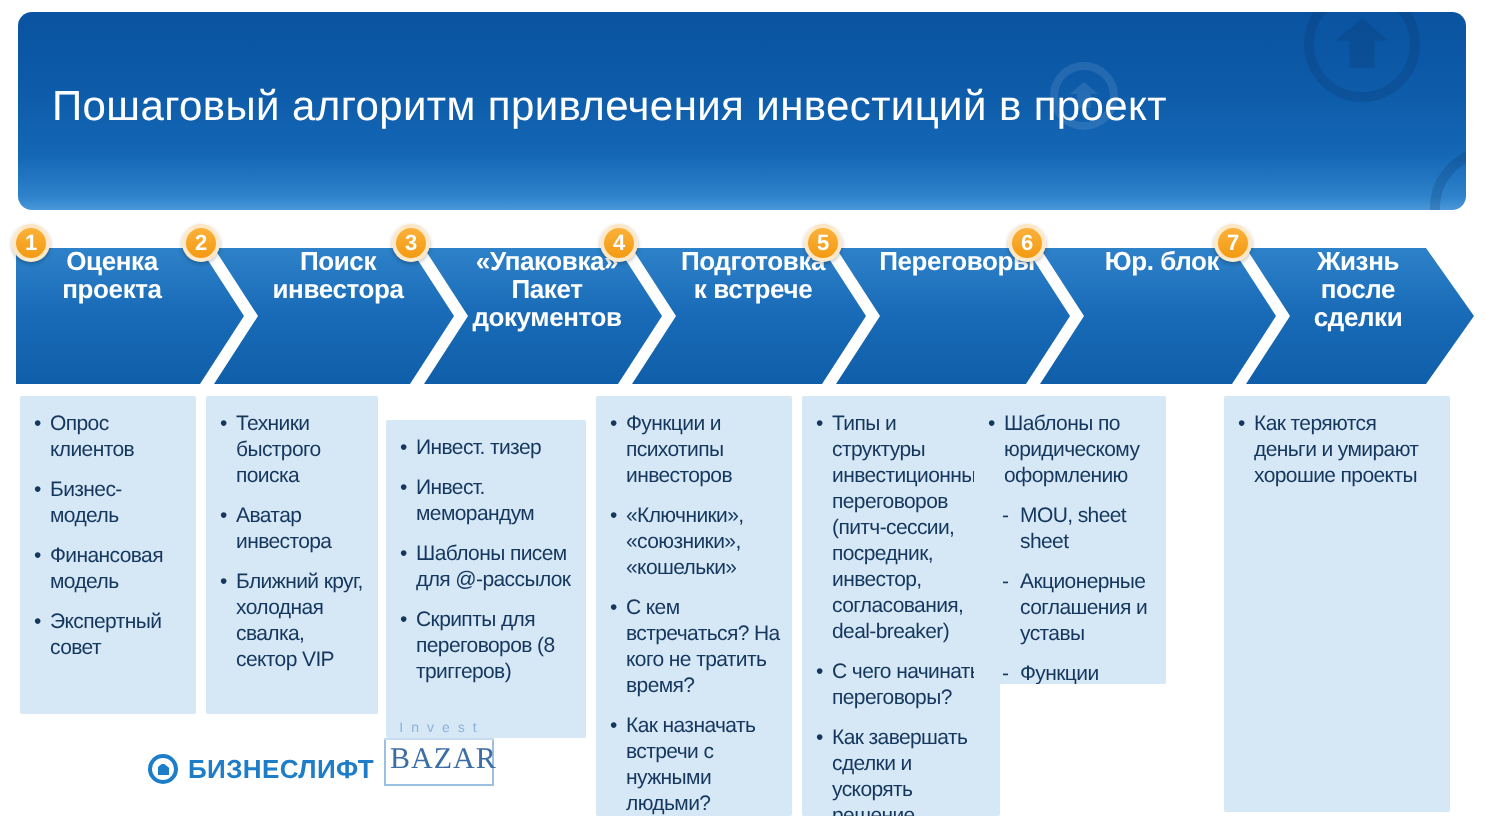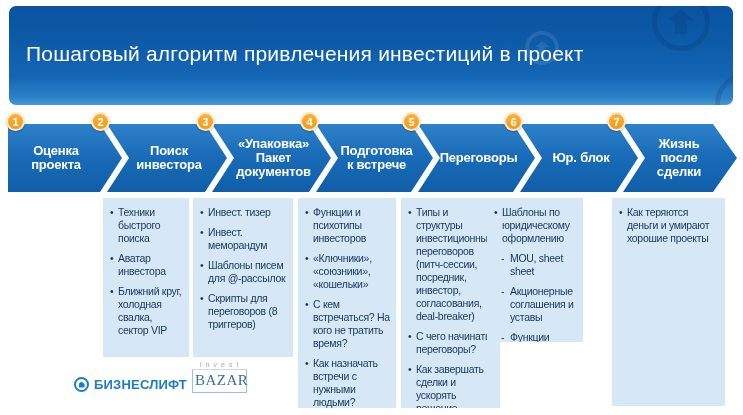--- a/index.html
+++ b/index.html
@@ -26,21 +26,21 @@
   .decor-light { border:4px solid rgba(255,255,255,.10); }
   .decor-light::after { background:rgba(255,255,255,.10); }
   .d1 { width:58px; height:58px; left:643px; top:-13px; }
   .d2 { width:62px; height:62px; left:706px; top:67px; }
   .d3 { width:34px; height:34px; left:516px; top:25px; }
 
   
   .seg {
     position:absolute; top:124px; height:68px;
     background:linear-gradient(180deg,#2e82c9 0%,#1a6cb8 45%,#0f5ea9 100%);
-    display:flex; align-items:center; justify-content:center;
+    display:flex; justify-content:center;
   }
   .seg .lbl {
     color:#fff; font-weight:bold; font-size:13px; line-height:1.08;
     text-align:center; white-space:pre-line; letter-spacing:-0.2px;
   }
   .clip-first { clip-path:polygon(0 0, calc(100% - 22px) 0, 100% 50%, calc(100% - 22px) 100%, 0 100%); }
   .clip-mid   { clip-path:polygon(0 0, calc(100% - 22px) 0, 100% 50%, calc(100% - 22px) 100%, 0 100%, 22px 50%); }
   .clip-last  { clip-path:polygon(0 0, calc(100% - 24px) 0, 100% 50%, calc(100% - 24px) 100%, 0 100%, 22px 50%); }
   .s1 { left:8px;   width:114px; padding-right:18px; }
   .s2 { left:107px; width:120px; padding-left:20px; padding-right:16px; }
@@ -61,21 +61,21 @@
   .n1{left:6px;} .n2{left:91px;} .n3{left:196px;} .n4{left:300px;}
   .n5{left:402px;} .n6{left:504px;} .n7{left:607px;}
 
   
   .panel {
     position:absolute; top:198px; background:#d6e7f5; border-radius:1px;
     padding:8px 5px 6px 7px; overflow:hidden;
   }
   .p1 { left:10px;  width:88px;  height:159px; }
   .p2 { left:103px; width:86px;  height:159px; }
-  .p3 { left:193px; width:100px; height:159px; }
+  .p3 { left:193px; width:100px; height:159px;margin-top:12px; }
   .p4 { left:298px; width:98px;  height:210px; }
   .p5 { left:401px; width:99px;  height:210px; }
   .p6 { left:487px; width:96px;  height:144px; }
   .p7 { left:612px; width:113px; height:208px; }
   .panel ul { list-style:none; }
   .panel li {
     position:relative; color:#15375e; font-size:10.5px; line-height:1.24;
     letter-spacing:-0.3px; margin-bottom:7px;
   }
   .panel li.item-bullet { padding-left:8px; }
@@ -146,20 +146,28 @@
   </div>
 
   <div class="num n1">1</div>
   <div class="num n2">2</div>
   <div class="num n3">3</div>
   <div class="num n4">4</div>
   <div class="num n5">5</div>
   <div class="num n6">6</div>
   <div class="num n7">7</div>
 
+  <div class="panel p1">
+      <ul>
+        <li class="item-bullet">Опрос клиентов</li>
+        <li class="item-bullet">Бизнес-модель</li>
+        <li class="item-bullet">Финансовая модель</li>
+        <li class="item-bullet">Экспертный совет</li>
+      </ul>
+    </div>
   <div class="panel p2">
       <ul>
         <li class="item-bullet">Техники быстрого поиска</li>
         <li class="item-bullet">Аватар инвестора</li>
         <li class="item-bullet">Ближний круг, холодная свалка, сектор VIP</li>
       </ul>
     </div>
   <div class="panel p3">
       <ul>
         <li class="item-bullet">Инвест. тизер</li>

